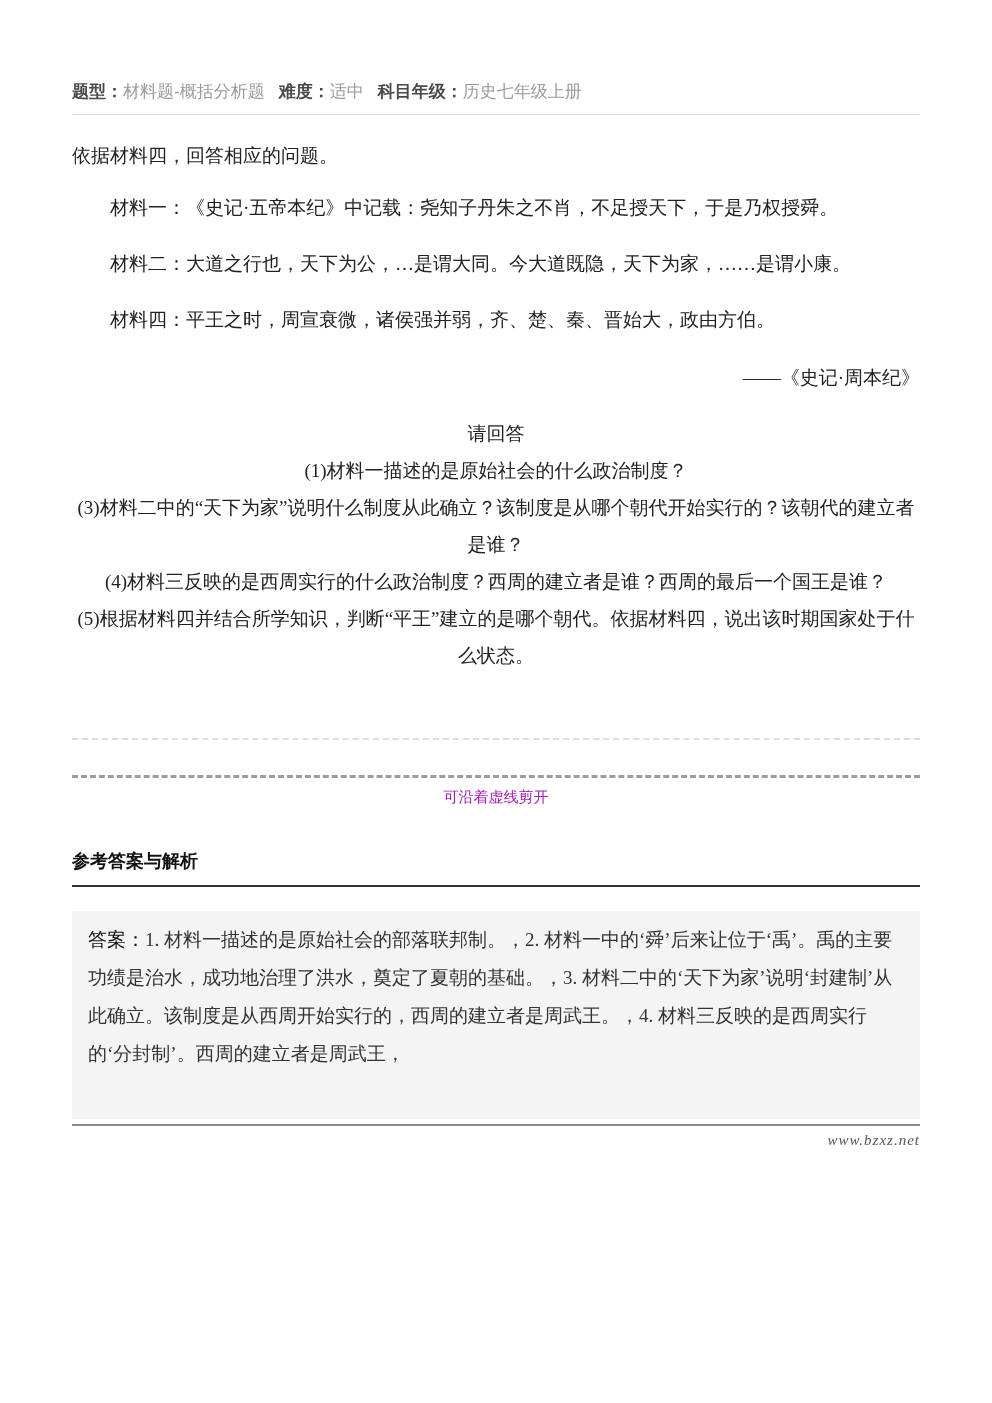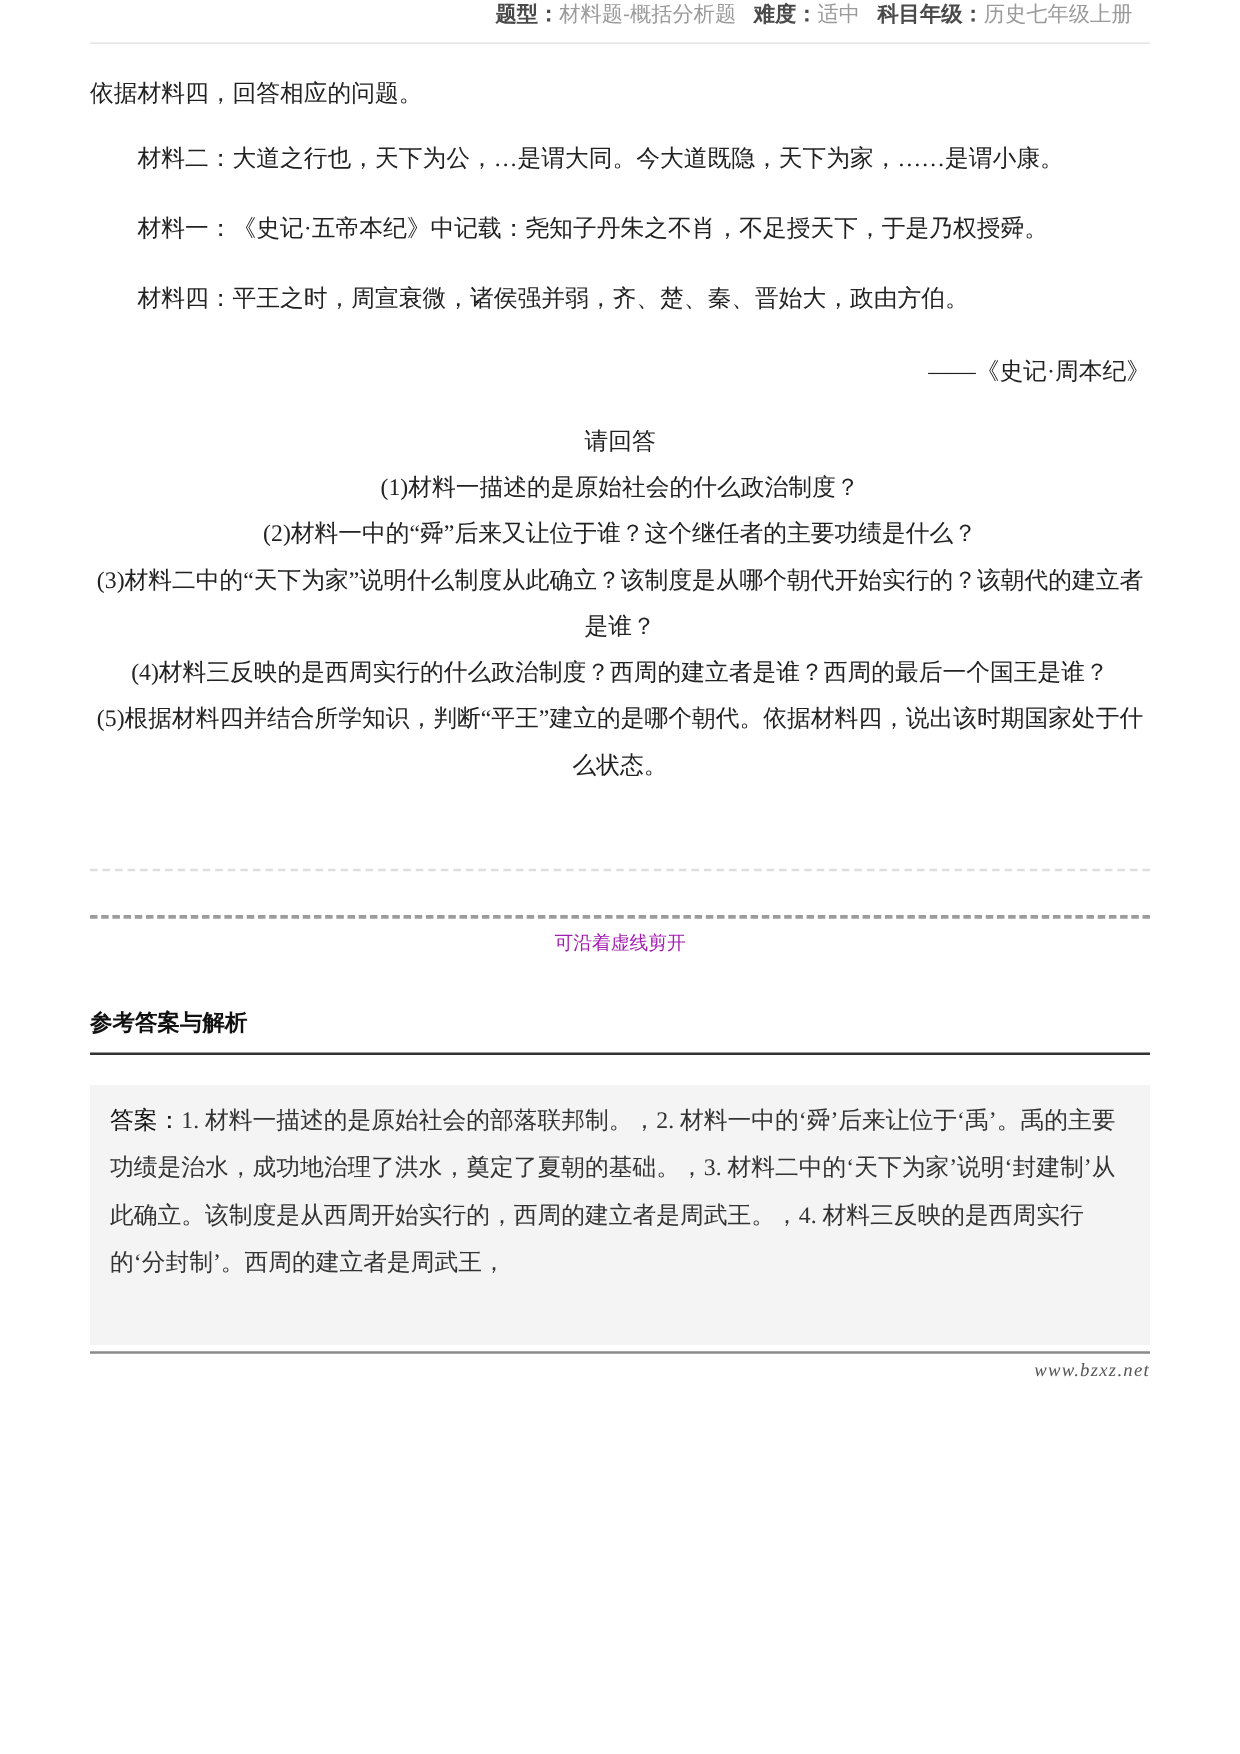--- a/index.html
+++ b/index.html
@@ -13,24 +13,24 @@
     font-family: "Liberation Serif", "DejaVu Serif", serif;
     color: #222222;
     overflow: hidden;
   }
   .content {
     padding: 0 72px;
   }
 
   
   .meta-row {
+    padding-top: 80px;
     font-size: 17px;
     line-height: 24px;
     font-family: "Liberation Sans", "DejaVu Sans", sans-serif;
-    text-align: right;
   }
   .meta-label { font-weight: bold; color: #4a4a4a; }
   .meta-value { color: #9a9a9a; margin-right: 14px; }
   .header-rule {
     border: none;
     border-top: 1px solid #dddddd;
     margin-top: 10px;
   }
 
   
@@ -125,30 +125,29 @@
   <div class="content">
 
     <div class="meta-row">
       <span class="meta-label">题型：</span><span class="meta-value">材料题-概括分析题</span><span class="meta-label">难度：</span><span class="meta-value">适中</span><span class="meta-label">科目年级：</span><span class="meta-value">历史七年级上册</span>
     </div>
 
     <hr class="header-rule">
 
     <p class="intro">依据材料四，回答相应的问题。</p>
 
+    <p class="material">材料一：《史记·五帝本纪》中记载：尧知子丹朱之不肖，不足授天下，于是乃权授舜。</p>
     <p class="material">材料二：大道之行也，天下为公，…是谓大同。今大道既隐，天下为家，……是谓小康。</p>
-    <p class="material">材料一：《史记·五帝本纪》中记载：尧知子丹朱之不肖，不足授天下，于是乃权授舜。</p>
     <p class="material">材料四：平王之时，周宣衰微，诸侯强并弱，齐、楚、秦、晋始大，政由方伯。</p>
 
     <p class="attribution">——《史记·周本纪》</p>
 
     <div class="questions">
       <p>请回答</p>
       <p>(1)材料一描述的是原始社会的什么政治制度？</p>
-      <p>(2)材料一中的“舜”后来又让位于谁？这个继任者的主要功绩是什么？</p>
       <p>(3)材料二中的“天下为家”说明什么制度从此确立？该制度是从哪个朝代开始实行的？该朝代的建立者是谁？</p>
       <p>(4)材料三反映的是西周实行的什么政治制度？西周的建立者是谁？西周的最后一个国王是谁？</p>
       <p>(5)根据材料四并结合所学知识，判断“平王”建立的是哪个朝代。依据材料四，说出该时期国家处于什么状态。</p>
     </div>
 
     <div class="cut-zone">
       <hr class="dash-light">
       <hr class="dash-dark">
       <p class="cut-caption">可沿着虚线剪开</p>
     </div>

